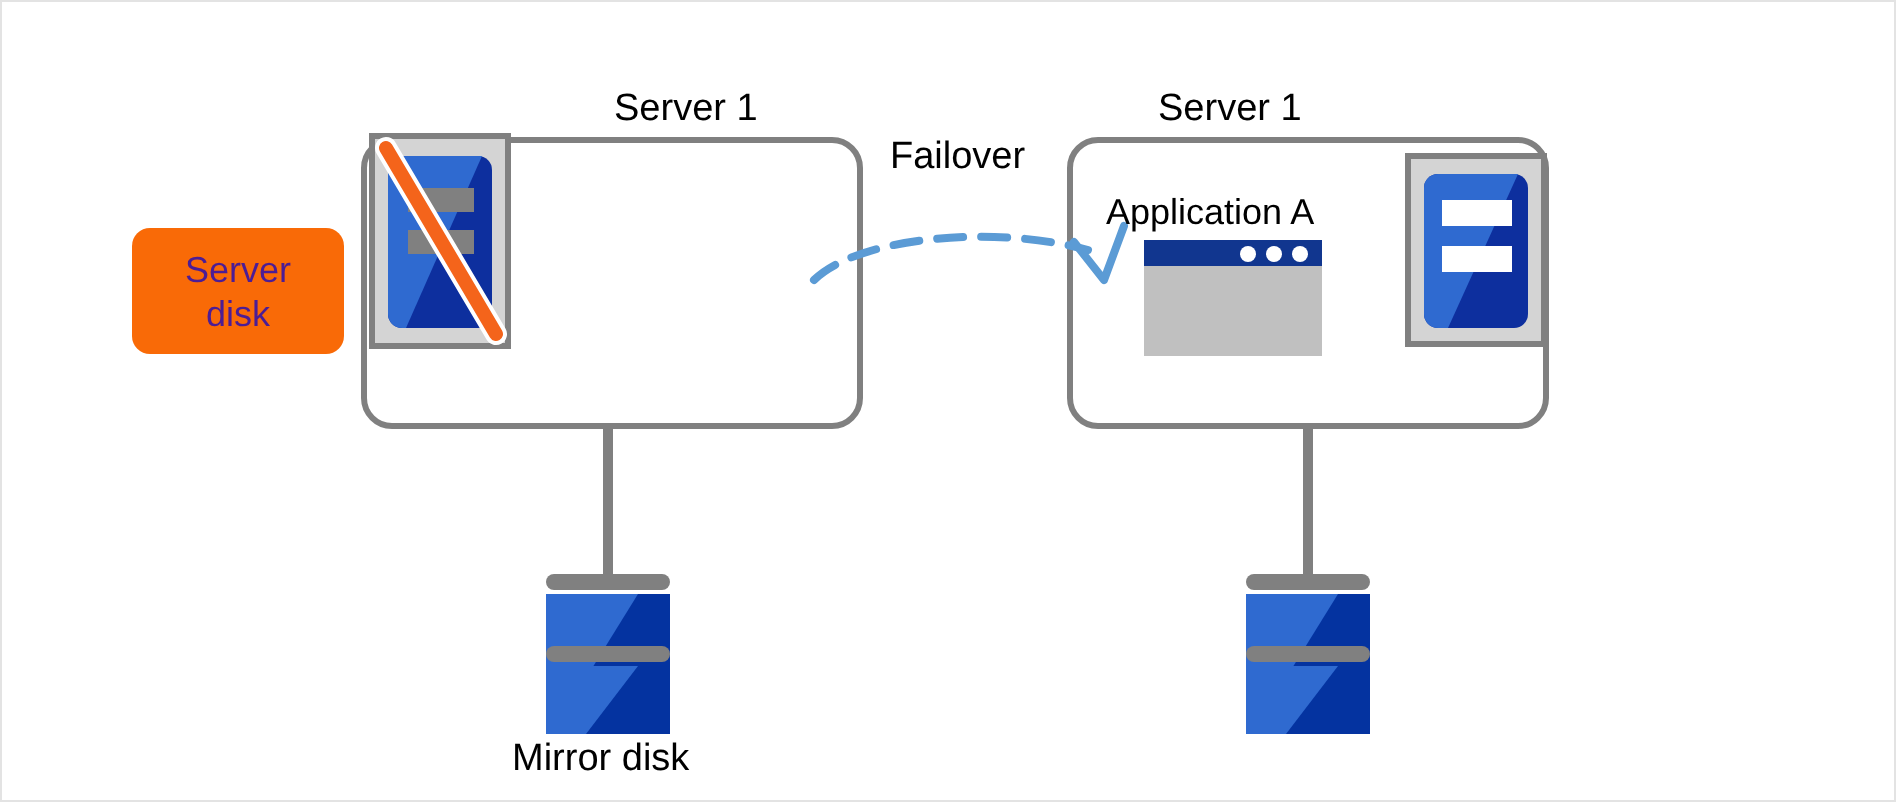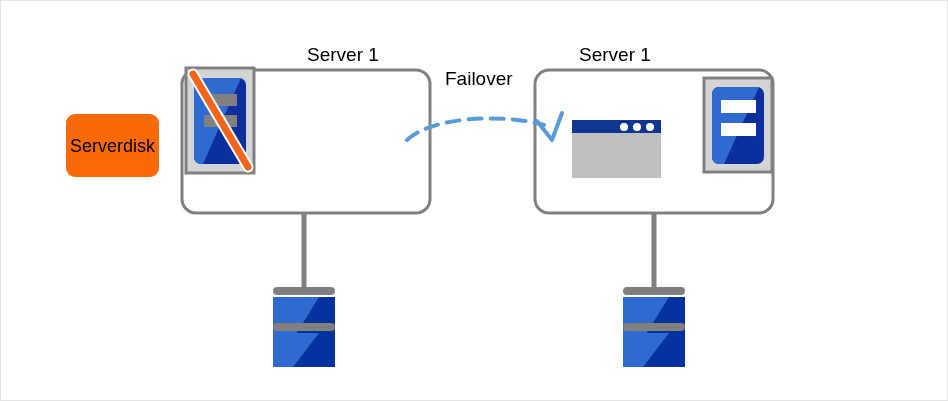--- a/index.html
+++ b/index.html
@@ -36,30 +36,30 @@
   #server1-title { left: 306px; top: 44px; font-size: 19px; }
   #server2-title { left: 578px; top: 44px; font-size: 19px; }
   #failover-label { left: 444px; top: 68px; font-size: 19px; }
   #application-label { left: 552px; top: 96px; font-size: 18px; }
   #mirrordisk-label { left: 255px; top: 369px; font-size: 19px; }
 
   #server-down-badge {
     position: absolute;
     left: 65px;
     top: 113px;
-    width: 93px;
+    width: 106px;
     height: 63px;
     background: #f96a07;
     border-radius: 9px;
-    color: #000000;
+    color: #4c1d95;
     font-family: "Liberation Sans", sans-serif;
     font-size: 18px;
     line-height: 22px;
     display: flex;
-    flex-direction: row;
+    flex-direction: column;
     align-items: center;
     justify-content: center;
     text-align: center;
     box-sizing: border-box;
   }
 </style>
 </head>
 <body>
 
 <div id="canvas">
@@ -124,20 +124,22 @@
     </g>
 
   </svg>
 
   <div class="lbl" id="server1-title">Server 1</div>
 
   <div class="lbl" id="server2-title">Server 1</div>
 
   <div class="lbl" id="failover-label">Failover</div>
 
+  <div class="lbl" id="application-label">Application A</div>
 
+  <div class="lbl" id="mirrordisk-label">Mirror disk</div>
 
   <div id="server-down-badge">
     <span>Server</span>
     <span>disk</span>
   </div>
 
 </div>
 
 </body></html>

